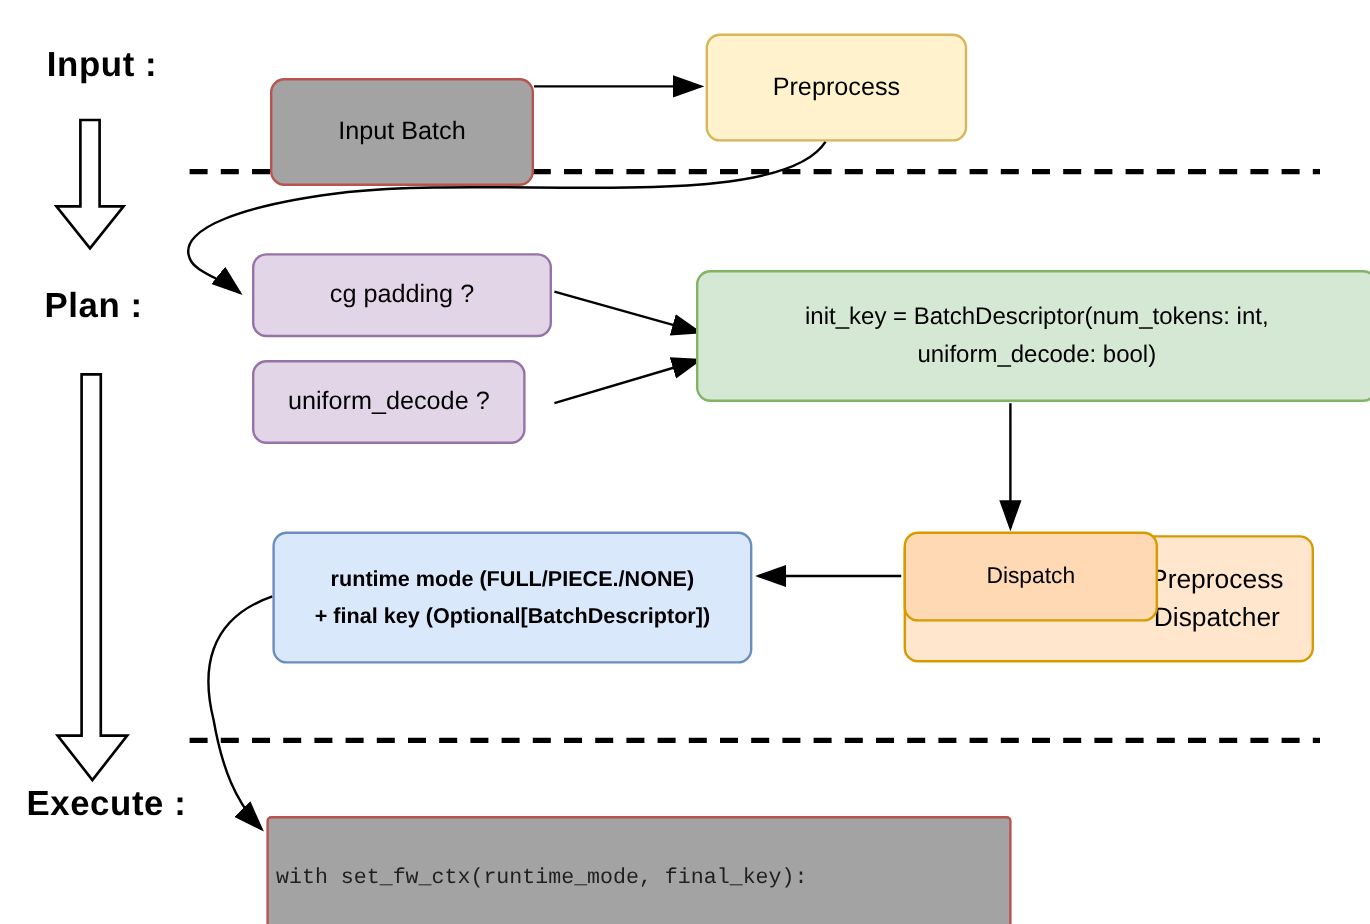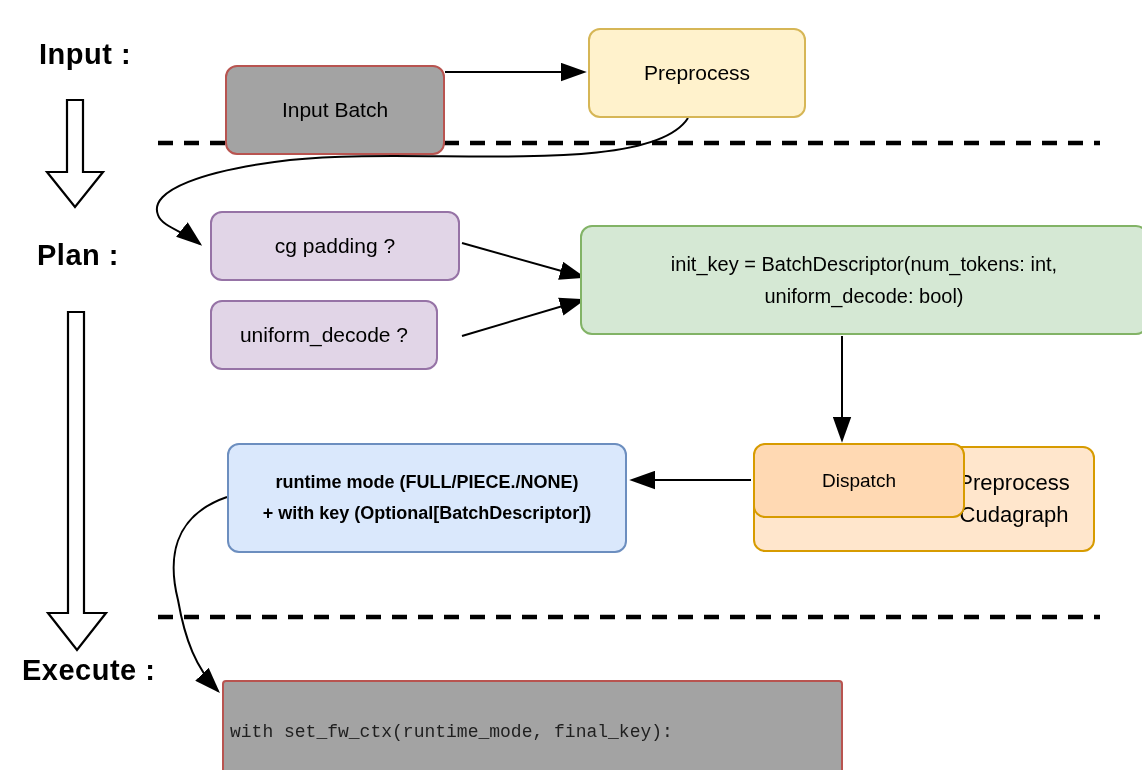--- a/index.html
+++ b/index.html
@@ -104,27 +104,27 @@
     <span>uniform_decode ?</span>
   </div>
 
   <div class="node node-green fs20" style="left:580px;top:225px;width:568px;height:110px;">
     <span>init_key = BatchDescriptor(num_tokens: int,</span>
     <span>uniform_decode: bool)</span>
   </div>
 
   <div class="node node-blue fs18" style="left:227px;top:443px;width:400px;height:110px;font-weight:bold;">
     <span>runtime mode (FULL/PIECE./NONE)</span>
-    <span>+ with key (Optional[BatchDescriptor])</span>
+    <span>+ final key (Optional[BatchDescriptor])</span>
   </div>
 
   <div class="node node-orange" style="left:753px;top:446px;width:342px;height:106px;"></div>
   <div class="node fs22" style="left:933px;top:446px;width:162px;height:106px;border:none;background:transparent;">
     <span>Preprocess</span>
-    <span>Cudagraph</span>
+    <span>Dispatcher</span>
   </div>
   <div class="node node-peach fs19" style="left:753px;top:443px;width:212px;height:75px;">
     <span>Dispatch</span>
   </div>
 
   <div class="node node-pink code-node" style="left:222px;top:643px;width:621px;height:105px;">
     <span class="code-line">with set_fw_ctx(runtime_mode, final_key):</span>
   </div>
 
 </div>

